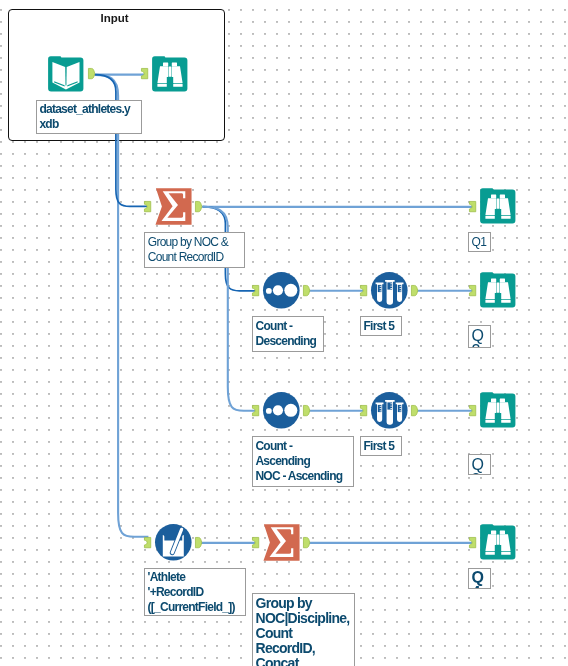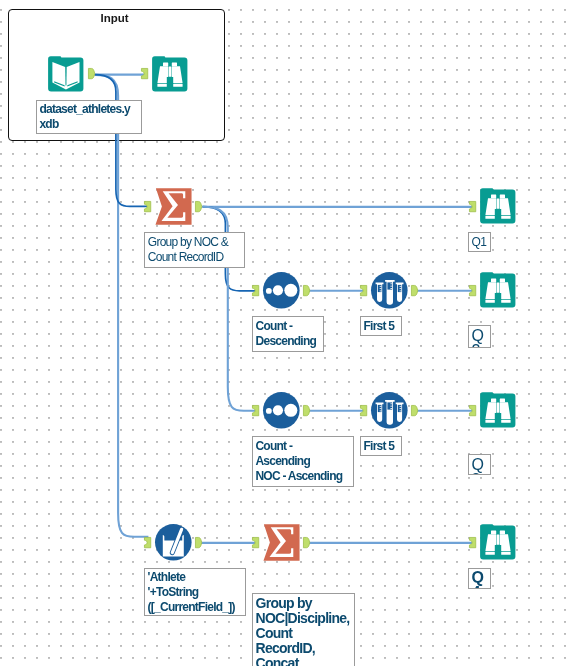--- a/index.html
+++ b/index.html
@@ -288,21 +288,21 @@
 Descending</div>
 <div class="lbl" style="left:360.0px;top:316.3px;width:42.3px;height:20.2px;font-size:12px;font-weight:700;letter-spacing:-0.75px">First 5</div>
 <div class="lbl" style="left:468.1px;top:232.2px;width:23.4px;height:20px;font-size:12px;font-weight:400;letter-spacing:-0.75px">Q1</div>
 <div class="lbl" style="left:468.1px;top:325px;width:23.4px;height:23px;font-size:16px;font-weight:400;letter-spacing:-0.75px">Q2</div>
 <div class="lbl" style="left:251.9px;top:436.0px;width:102.4px;height:51.1px;font-size:12px;font-weight:700;letter-spacing:-0.75px">Count -
 Ascending
 NOC - Ascending</div>
 <div class="lbl" style="left:360.0px;top:436.3px;width:42.3px;height:20.2px;font-size:12px;font-weight:700;letter-spacing:-0.75px">First 5</div>
 <div class="lbl" style="left:468.1px;top:454px;width:23.4px;height:20.8px;font-size:16px;font-weight:400;letter-spacing:-0.75px">Q3</div>
 <div class="lbl" style="left:144.1px;top:567.9px;width:102.4px;height:48.0px;font-size:12px;font-weight:700;letter-spacing:-0.75px">'Athlete 
-'+ToString
+'+RecordID
 ([_CurrentField_])</div>
 <div class="lbl" style="left:252.1px;top:593px;width:102.7px;height:81.0px;font-size:14px;font-weight:700;letter-spacing:-0.75px">Group by
 NOC|Discipline,
 Count RecordID,
 Concat RecordID
 with ', ' separator</div>
 <div class="lbl" style="left:468.1px;top:567.8px;width:23.4px;height:20.8px;font-size:16px;font-weight:700;letter-spacing:-0.75px">Q4</div>
 </div>
 
 </body></html>

